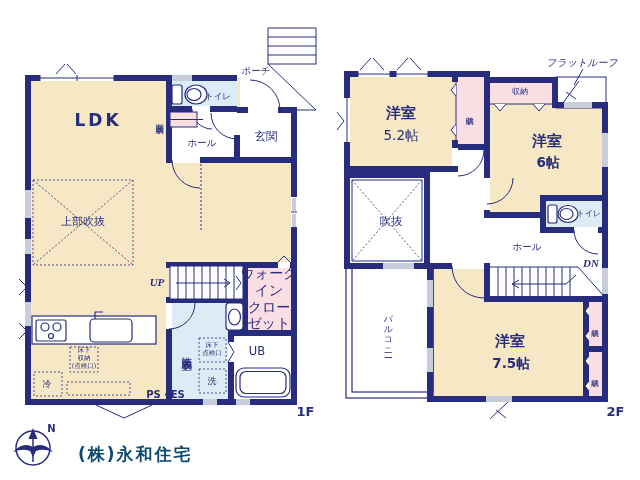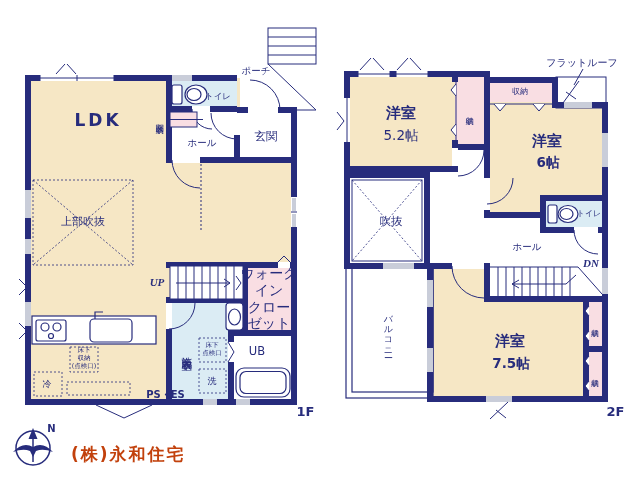--- a/index.html
+++ b/index.html
@@ -5,21 +5,21 @@
   html,body{margin:0;padding:0;background:#ffffff;}
   .stage{position:relative;width:640px;height:480px;background:#ffffff;overflow:hidden;
          font-family:"DejaVu Sans","Liberation Sans",sans-serif;}
   svg{position:absolute;left:0;top:0;}
   .lbl{position:absolute;color:#272c7c;transform:translate(-50%,-50%);
        white-space:pre-line;text-align:center;line-height:1.2;
        font-family:"DejaVu Sans","Liberation Sans",sans-serif;}
   .v{writing-mode:vertical-rl;text-orientation:upright;letter-spacing:1px;}
   .it{font-style:italic;font-family:Liberation Serif, serif;font-weight:bold;}
   .b{font-weight:bold;padding-left:37px;}
-  .wm{position:absolute;left:71px;top:443px;transform:none;color:#c2410c;
+  .wm{position:absolute;left:78px;top:443px;transform:none;color:#0c4a6e;
       font-size:17px;letter-spacing:2px;white-space:nowrap;font-weight:bold;}
 </style>
 </head>
 <body>
 
 <div class="stage">
 
 <svg width="640" height="480" viewBox="0 0 640 480">
 
   <g>
@@ -339,21 +339,21 @@
 収納
 (点検口)</div>
   <div class="lbl" style="left:47px;top:384px;font-size:9px;">冷</div>
   <div class="lbl b" style="left:147px;top:395px;font-size:10px;">PS・ES</div>
   <div class="lbl b" style="left:287px;top:412px;font-size:13px;">1F</div>
 
   <div class="lbl" style="left:401px;top:113px;font-size:15px;font-weight:600;">洋室</div>
   <div class="lbl" style="left:401px;top:135px;font-size:13.5px;font-weight:400;">5.2帖</div>
   <div class="lbl v" style="left:469px;top:111px;font-size:8px;">収納</div>
   <div class="lbl" style="left:520px;top:92px;font-size:8px;">収納</div>
-  <div class="lbl" style="left:582px;top:63px;font-size:10px;white-space:nowrap;">フラットルーフ</div>
+  <div class="lbl" style="left:582px;top:63px;font-size:10px;white-space:nowrap;font-style:italic;">フラットルーフ</div>
   <div class="lbl" style="left:547px;top:141px;font-size:15px;font-weight:600;">洋室</div>
   <div class="lbl" style="left:548px;top:162px;font-size:13.5px;font-weight:600;">6帖</div>
   <div class="lbl" style="left:589px;top:214px;font-size:8px;">トイレ</div>
   <div class="lbl" style="left:391px;top:222px;font-size:11.5px;">吹抜</div>
   <div class="lbl" style="left:527px;top:247px;font-size:9.5px;">ホール</div>
   <div class="lbl it" style="left:591px;top:264px;font-size:11px;">DN</div>
   <div class="lbl v" style="left:388px;top:331px;font-size:9px;">バルコニー</div>
   <div class="lbl" style="left:510px;top:341px;font-size:15px;font-weight:600;">洋室</div>
   <div class="lbl" style="left:511px;top:363px;font-size:13.5px;font-weight:600;">7.5帖</div>
   <div class="lbl v" style="left:595px;top:324px;font-size:7.5px;">収納</div>

